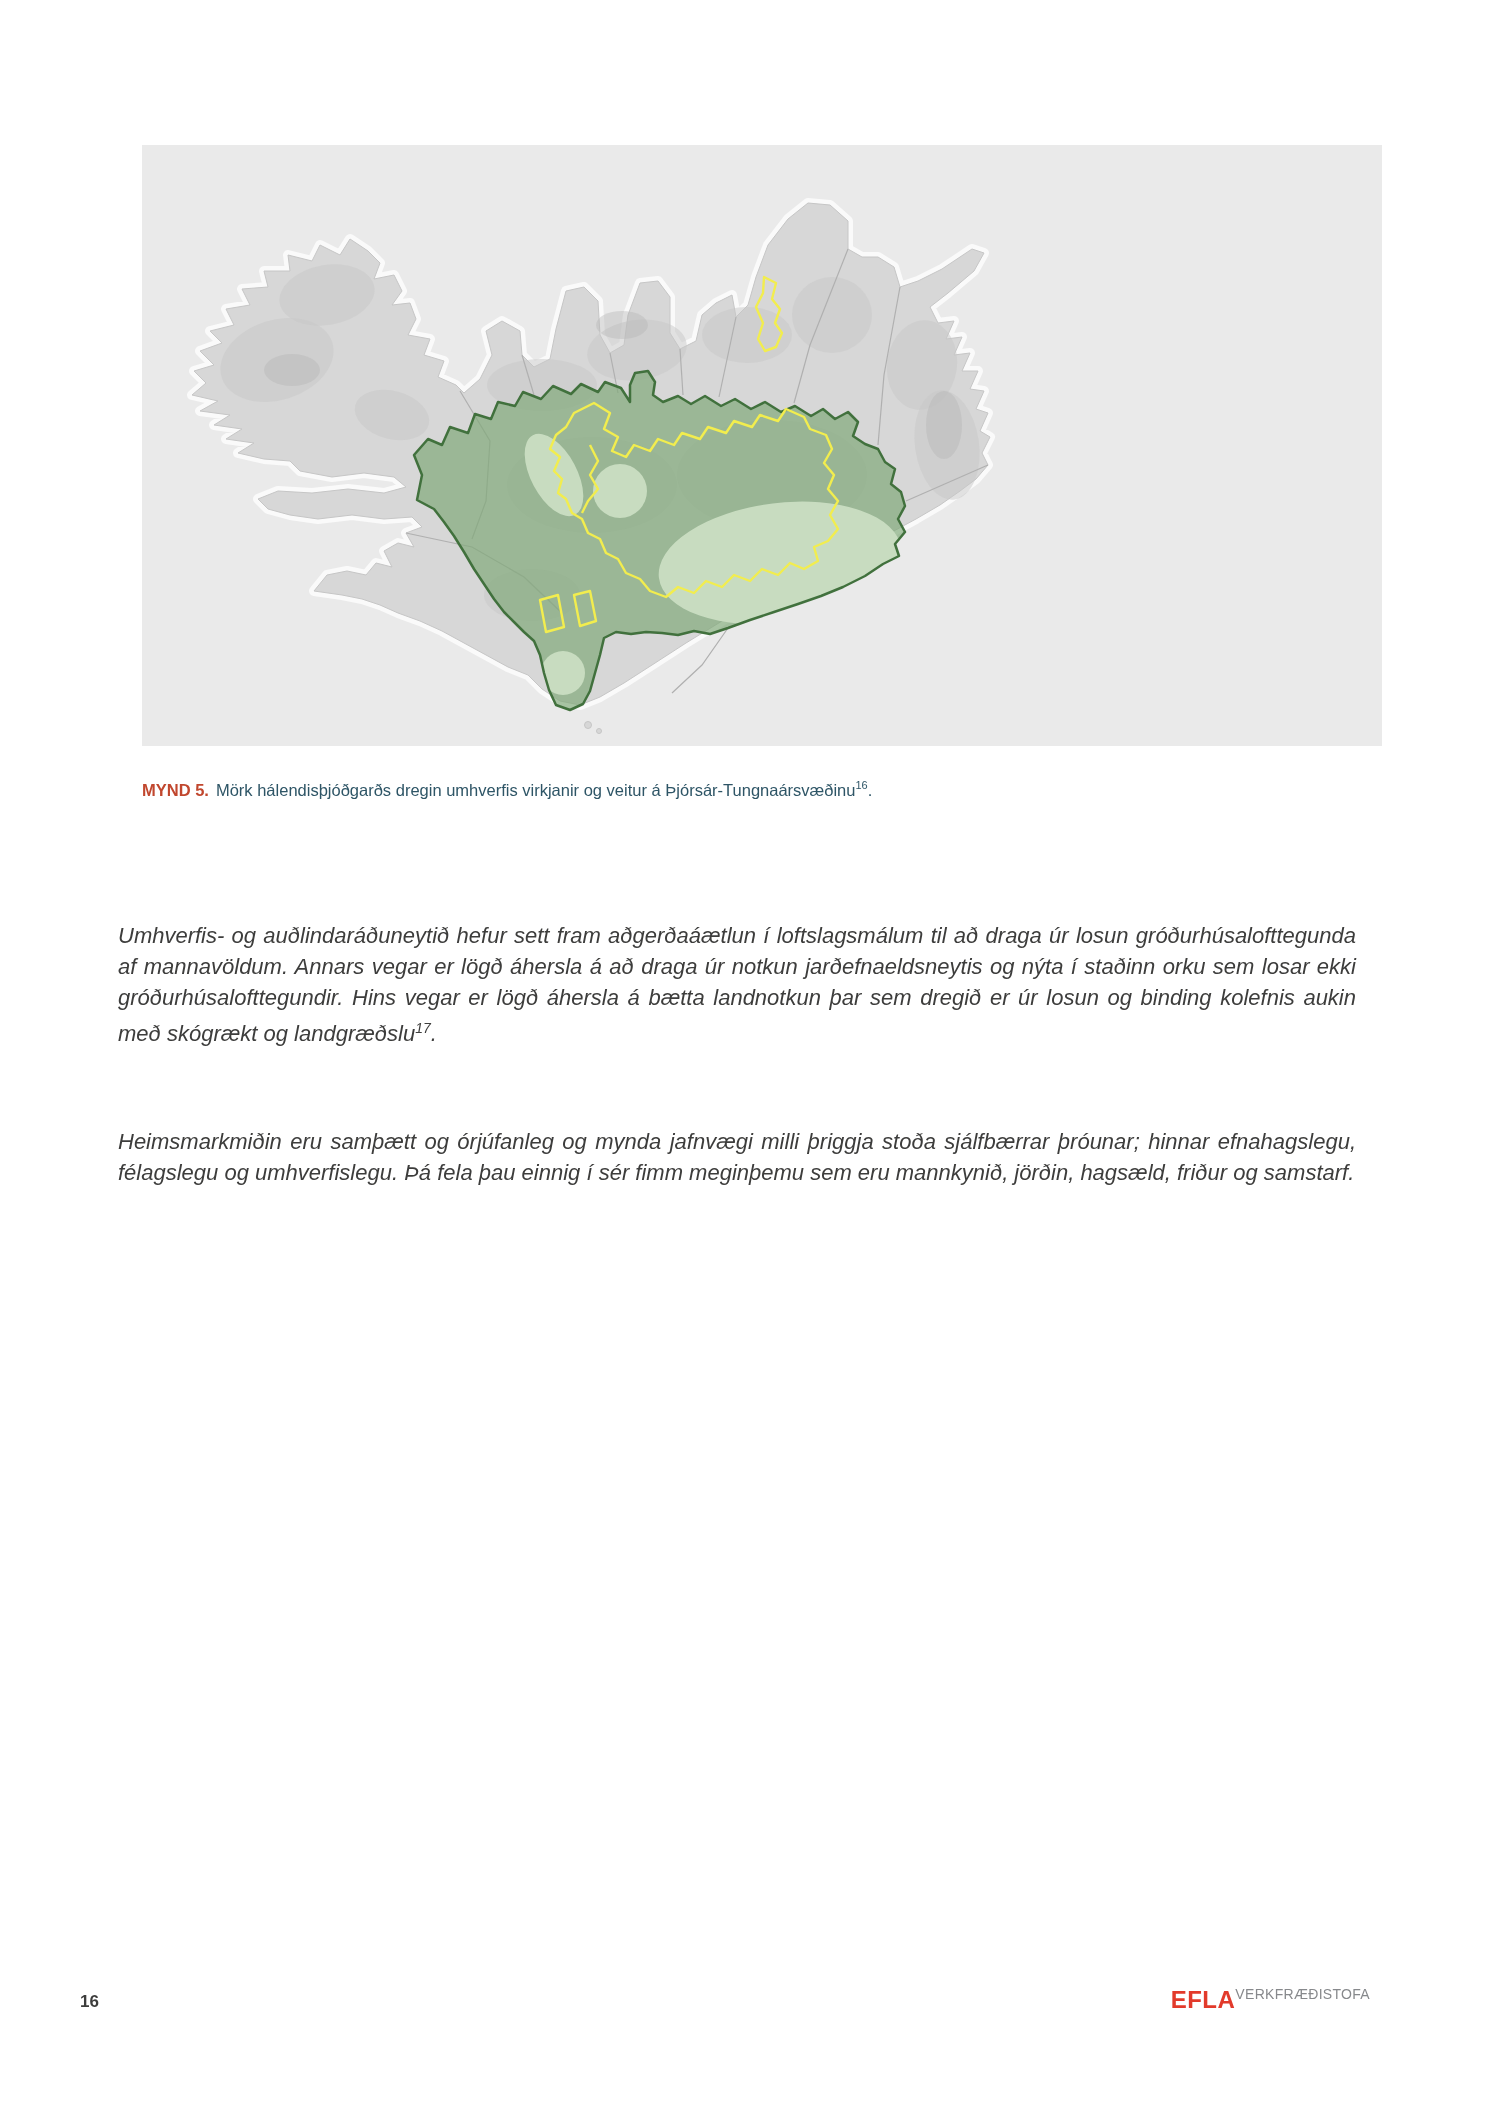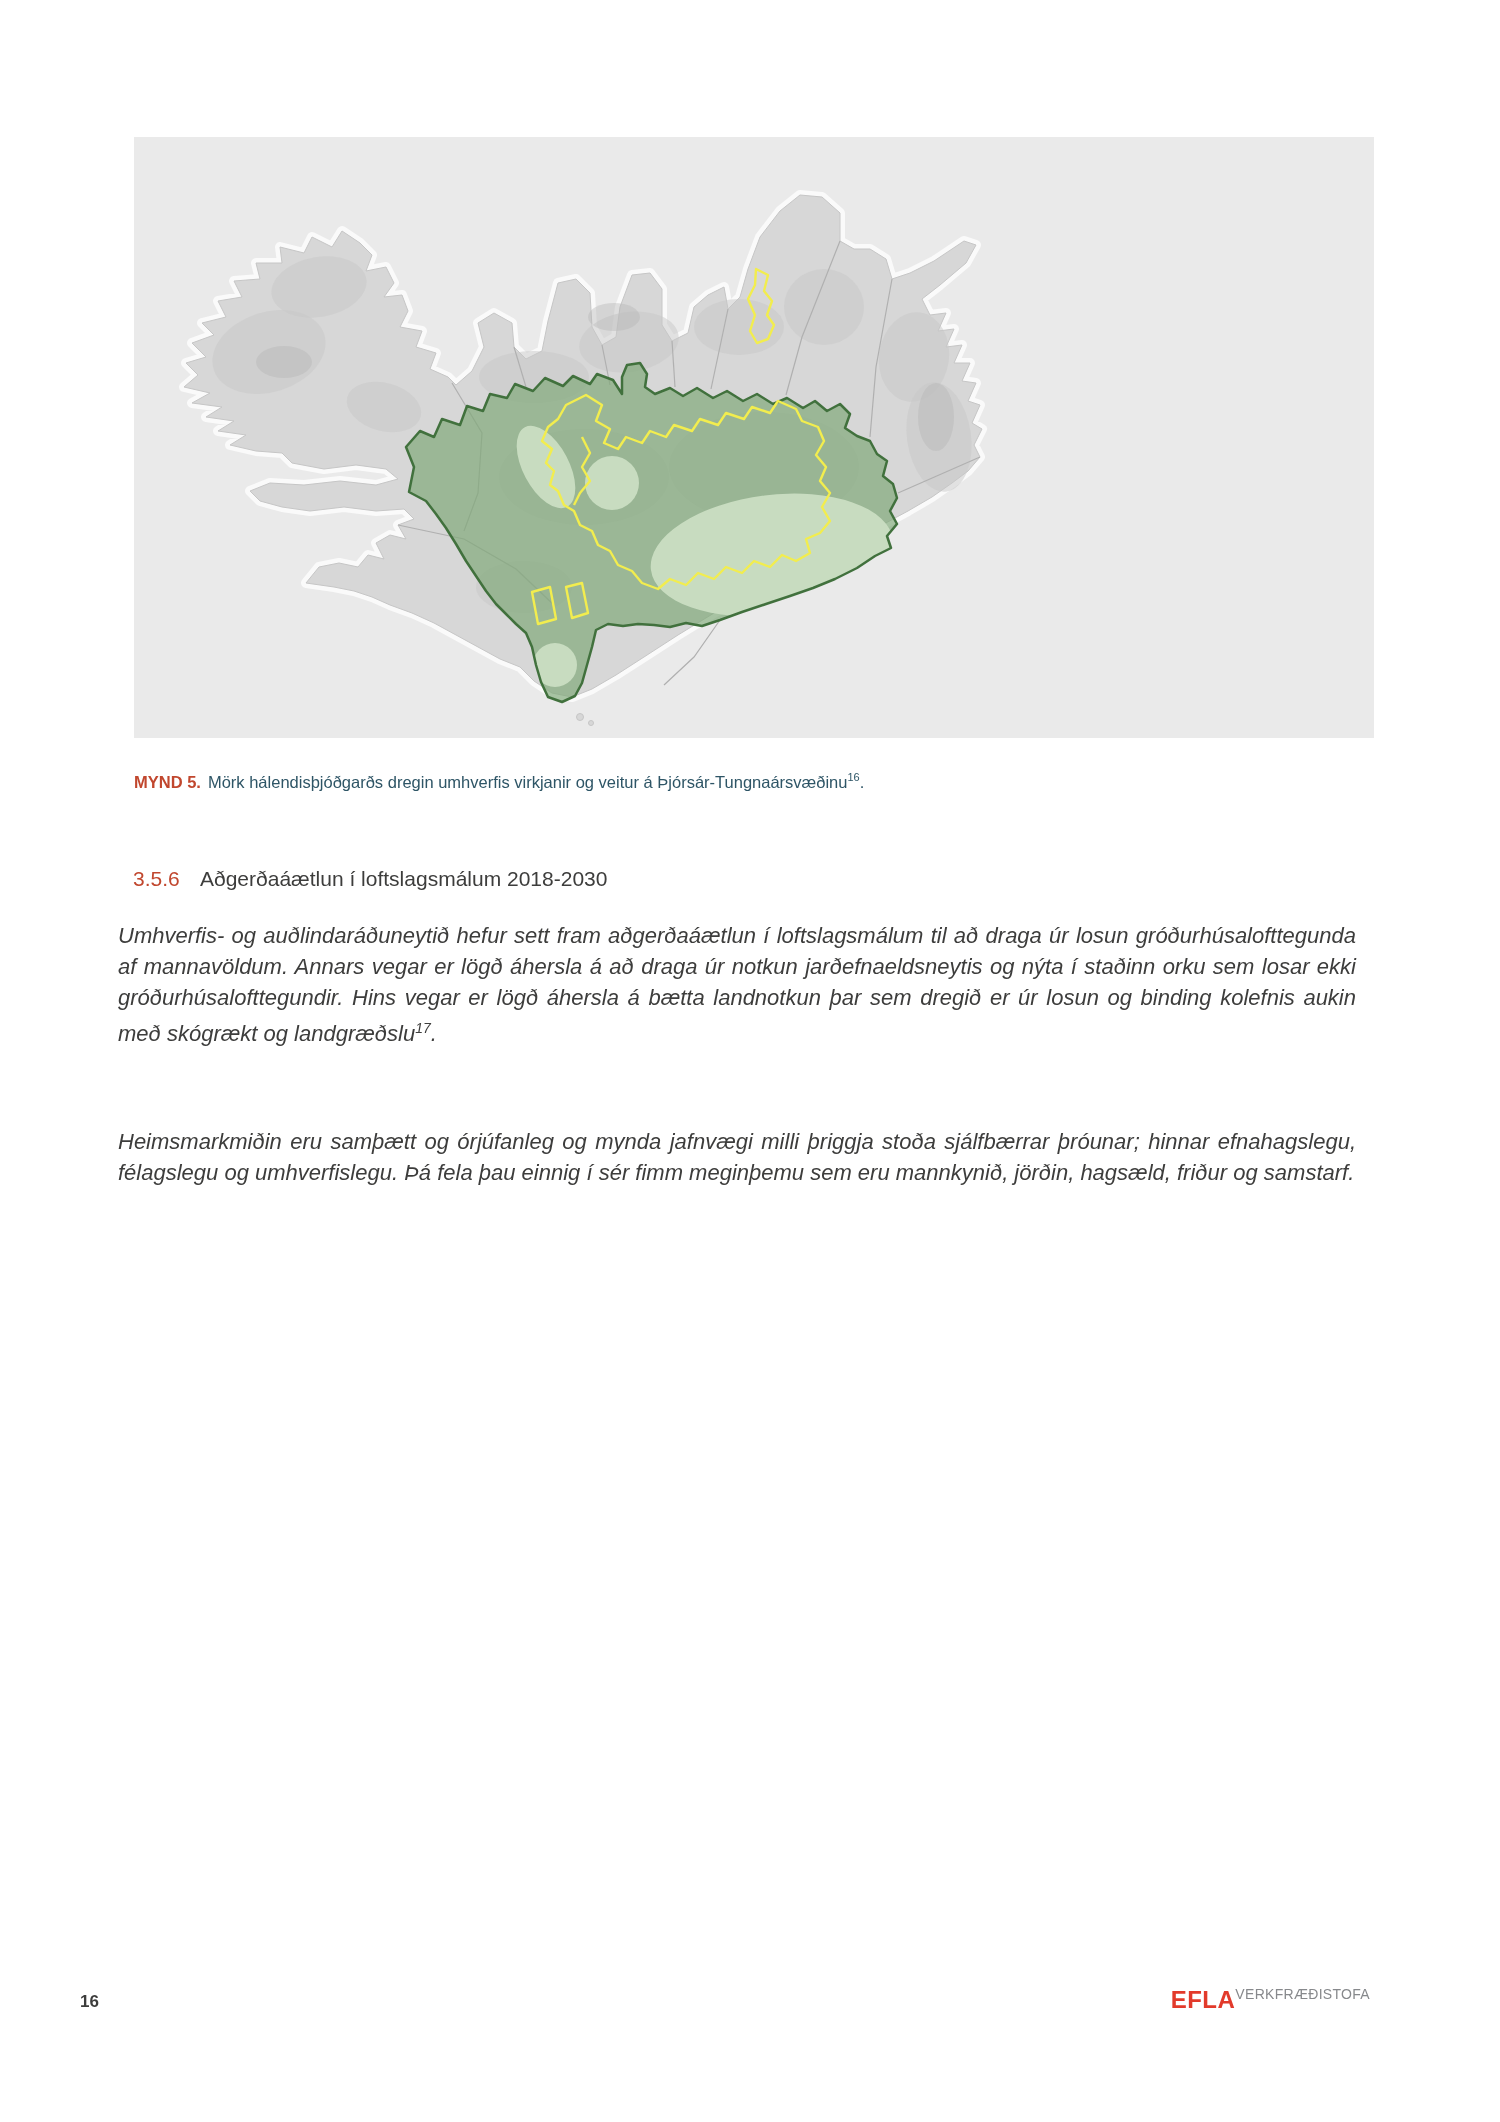--- a/index.html
+++ b/index.html
@@ -2,21 +2,21 @@
 <html style="--heading-red: #c1472e; --caption-text: #2e5566; --body-text: #3d3d3c; --brand-red: #e23a2b; --brand-gray: #87898c; --map-sea: #eaeaea; --map-land: #d7d7d7; --map-terrain: #c8c8c8; --map-park-fill: #7fa877; --map-park-stroke: #41713d; --map-glacier: #c8dcc0; --map-boundary-yellow: #f2ed4e; --map-admin-line: #b0b0b0;"><head>
 <meta charset="utf-8">
 <style>
   html,body{margin:0;padding:0;background:#ffffff;}
   .page{
     position:relative;width:1500px;height:2122px;background:#ffffff;
     font-family:"Liberation Sans", sans-serif;color:var(--body-text,#3d3d3c);
     overflow:hidden;
   }
   
-  .figure{position:absolute;left:130px;top:133px;width:1240px;margin:4px;}
+  .figure{position:absolute;left:130px;top:133px;width:1240px;margin:12px;}
   .map-wrap{width:1240px;height:601px;overflow:hidden;}
   .map-wrap svg{display:block;}
   .sea{fill:var(--map-sea,#eaeaea);}
   .land-glow{fill:none;stroke:#fafafa;stroke-width:10;stroke-linejoin:round;}
   .land{fill:var(--map-land,#d7d7d7);stroke:#c6c6c6;stroke-width:1;stroke-linejoin:round;}
   .terrain{fill:var(--map-terrain,#c8c8c8);}
   .terrain-dark{fill:#b5b5b5;}
   .admin{fill:none;stroke:var(--map-admin-line,#b0b0b0);stroke-width:1.2;}
   .park{fill:var(--map-park-fill,#7fa877);fill-opacity:.68;}
   .park-border{fill:none;stroke:var(--map-park-stroke,#41713d);stroke-width:2.5;stroke-linejoin:round;}
@@ -121,24 +121,20 @@
           <path class="yellow" d="M432,450 L448,446 454,476 438,481 Z"></path>
         </g>
       </svg>
     </div>
 
     <figcaption>
       <span class="cap-label">MYND 5.</span><span class="cap-text">Mörk hálendisþjóðgarðs dregin umhverfis virkjanir og veitur á Þjórsár-Tungnaársvæðinu</span><sup>16</sup><span>.</span>
     </figcaption>
   </figure>
 
-  <h2 class="sec-heading" id="sec1">
-    <span class="h-num">3.5.6</span>
-    <span class="h-title">Aðgerðaáætlun í loftslagsmálum 2018-2030</span>
-  </h2>
   <p class="body-par" id="para1">
     <span>Umhverfis- og auðlindaráðuneytið hefur sett fram aðgerðaáætlun í loftslagsmálum til að draga úr losun gróðurhúsalofttegunda af mannavöldum. Annars vegar er lögð áhersla á að draga úr notkun jarðefnaeldsneytis og nýta í staðinn orku sem losar ekki gróðurhúsalofttegundir. Hins vegar er lögð áhersla á bætta landnotkun þar sem dregið er úr losun og binding kolefnis aukin með skógrækt og landgræðslu</span><sup>17</sup><span>.</span>
   </p>
 
   <p class="body-par" id="para2">
     <span>Heimsmarkmiðin eru samþætt og órjúfanleg og mynda jafnvægi milli þriggja stoða sjálfbærrar þróunar; hinnar efnahagslegu, félagslegu og umhverfislegu. Þá fela þau einnig í sér fimm meginþemu sem eru mannkynið, jörðin, hagsæld, friður og samstarf.</span>
   </p>
 
 
   <div class="page-number">16</div>

